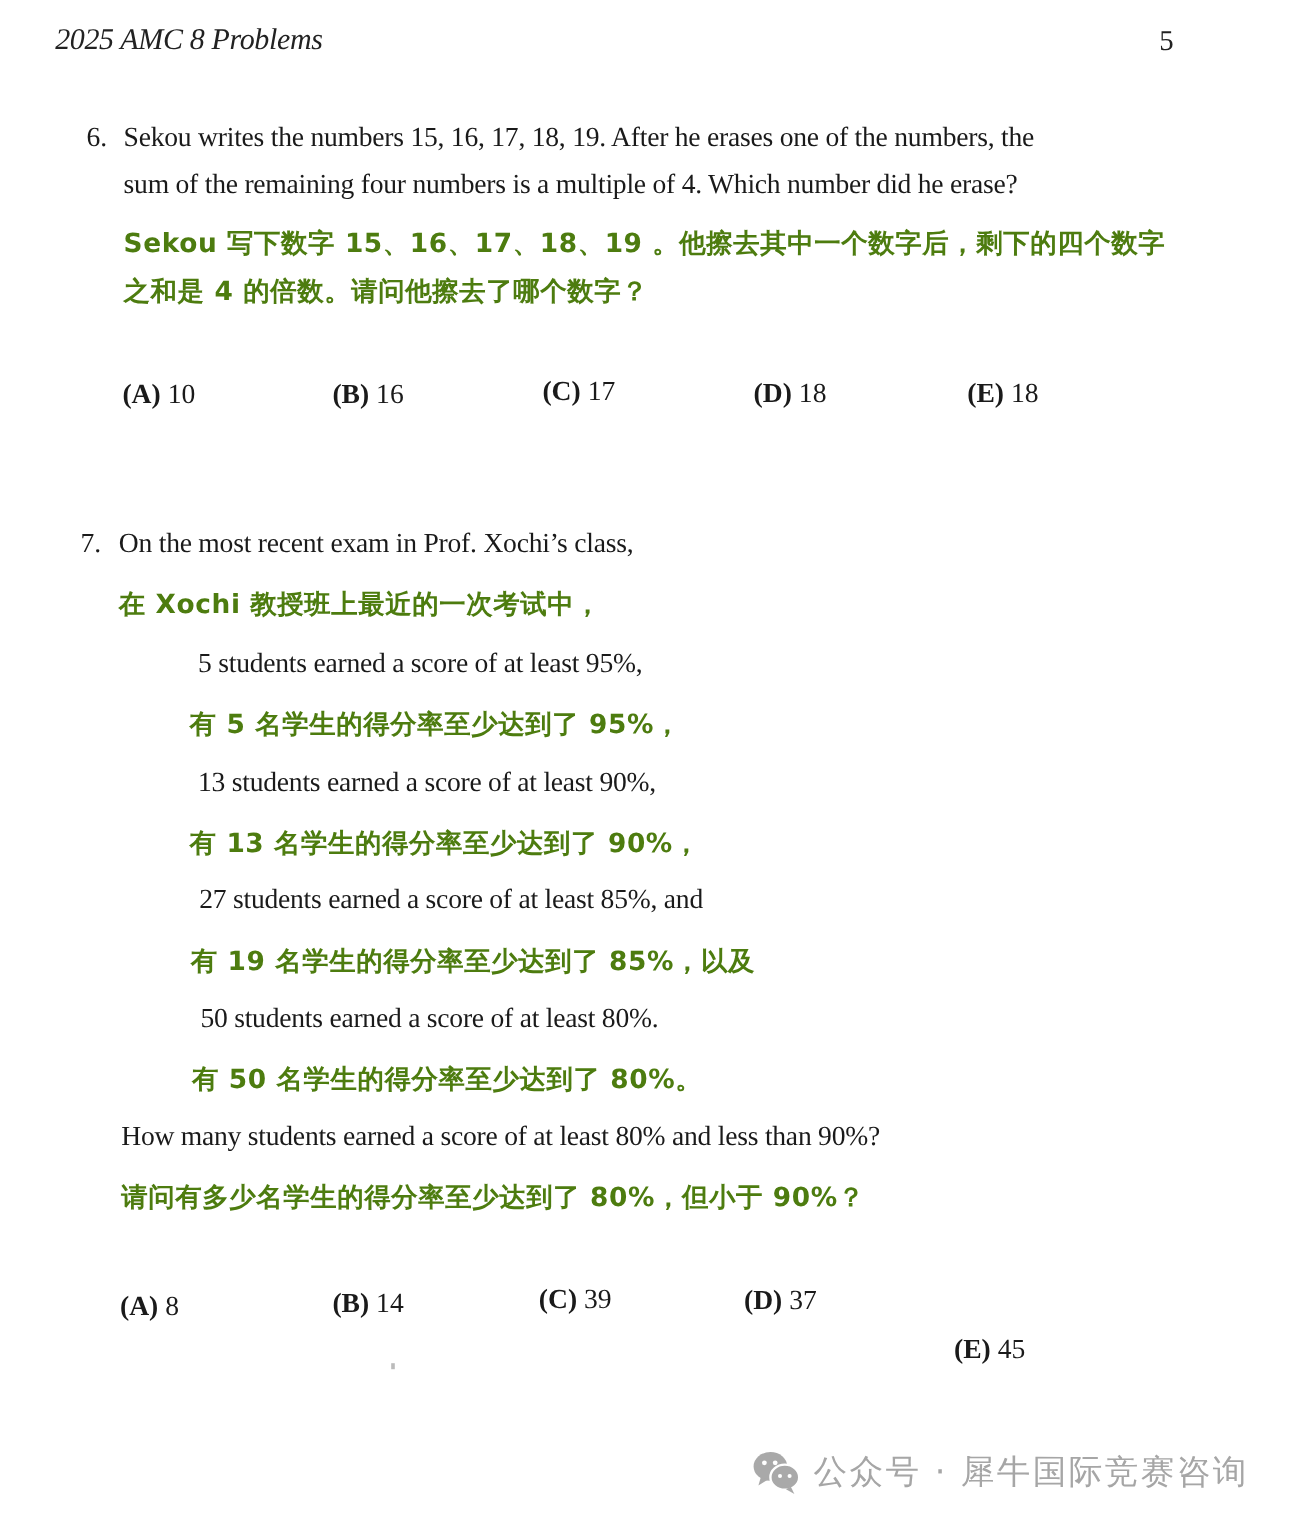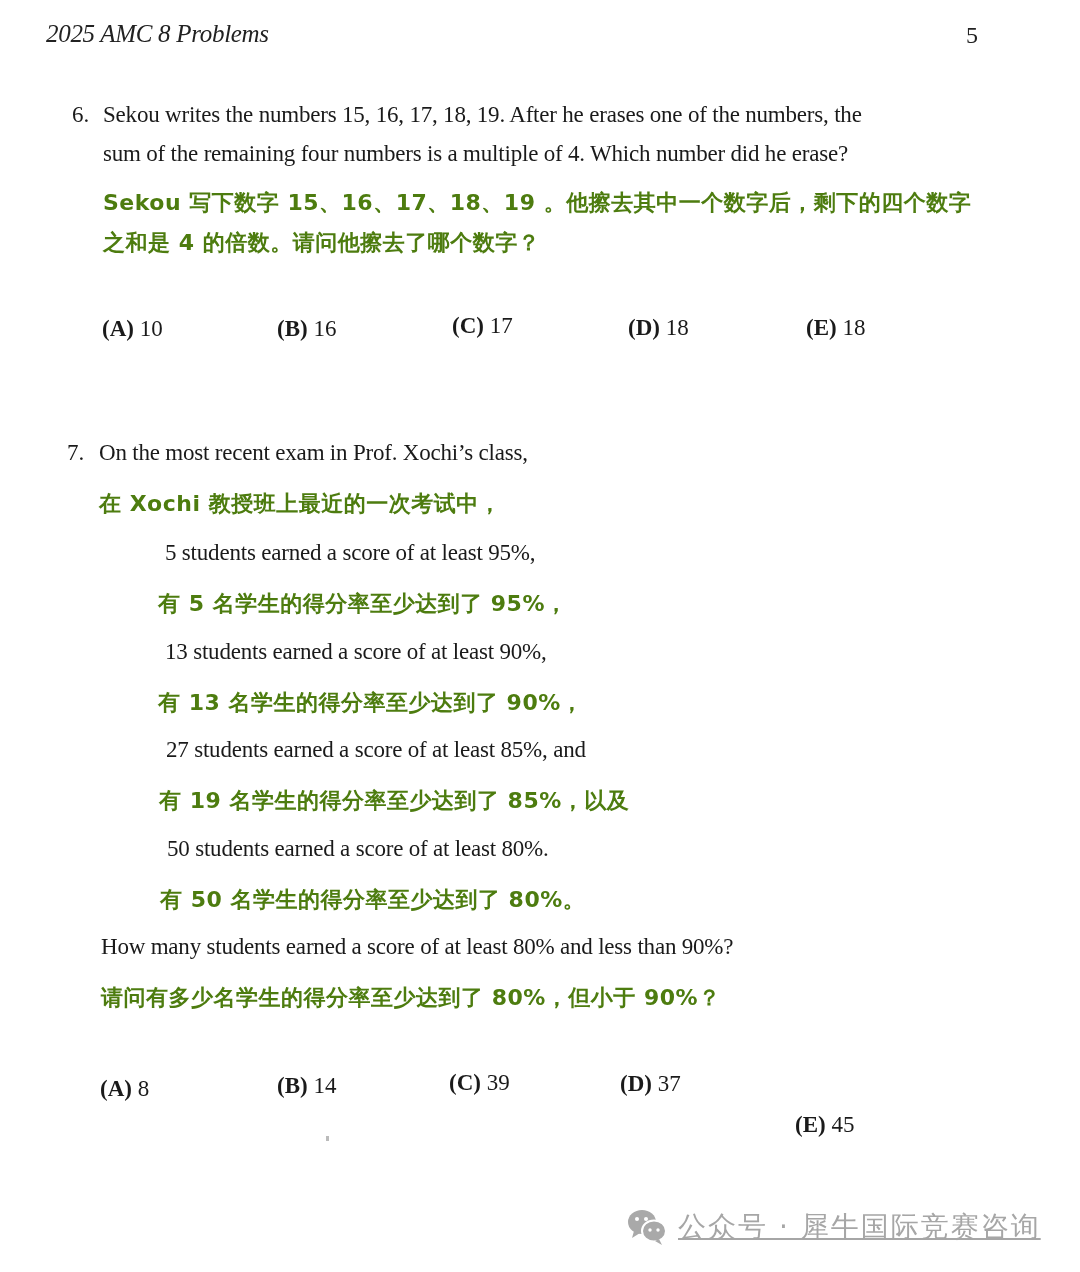--- a/index.html
+++ b/index.html
@@ -50,21 +50,20 @@
     }
     .watermark {
       left: 626px; top: 1208px;
       display: flex;
       align-items: center;
       gap: 10px;
       color: #a6a6a6;
       font-family: "DejaVu Sans", "Liberation Sans", sans-serif;
       font-size: 28px;
       letter-spacing: 2px;
-      text-decoration: underline;
     }
     .wm-icon {
       width: 42px; height: 38px;
       position: relative;
     }
     .dot-mark {
       left: 326px; top: 1136px;
       width: 3px; height: 5px;
       background: #bbb;
     }

